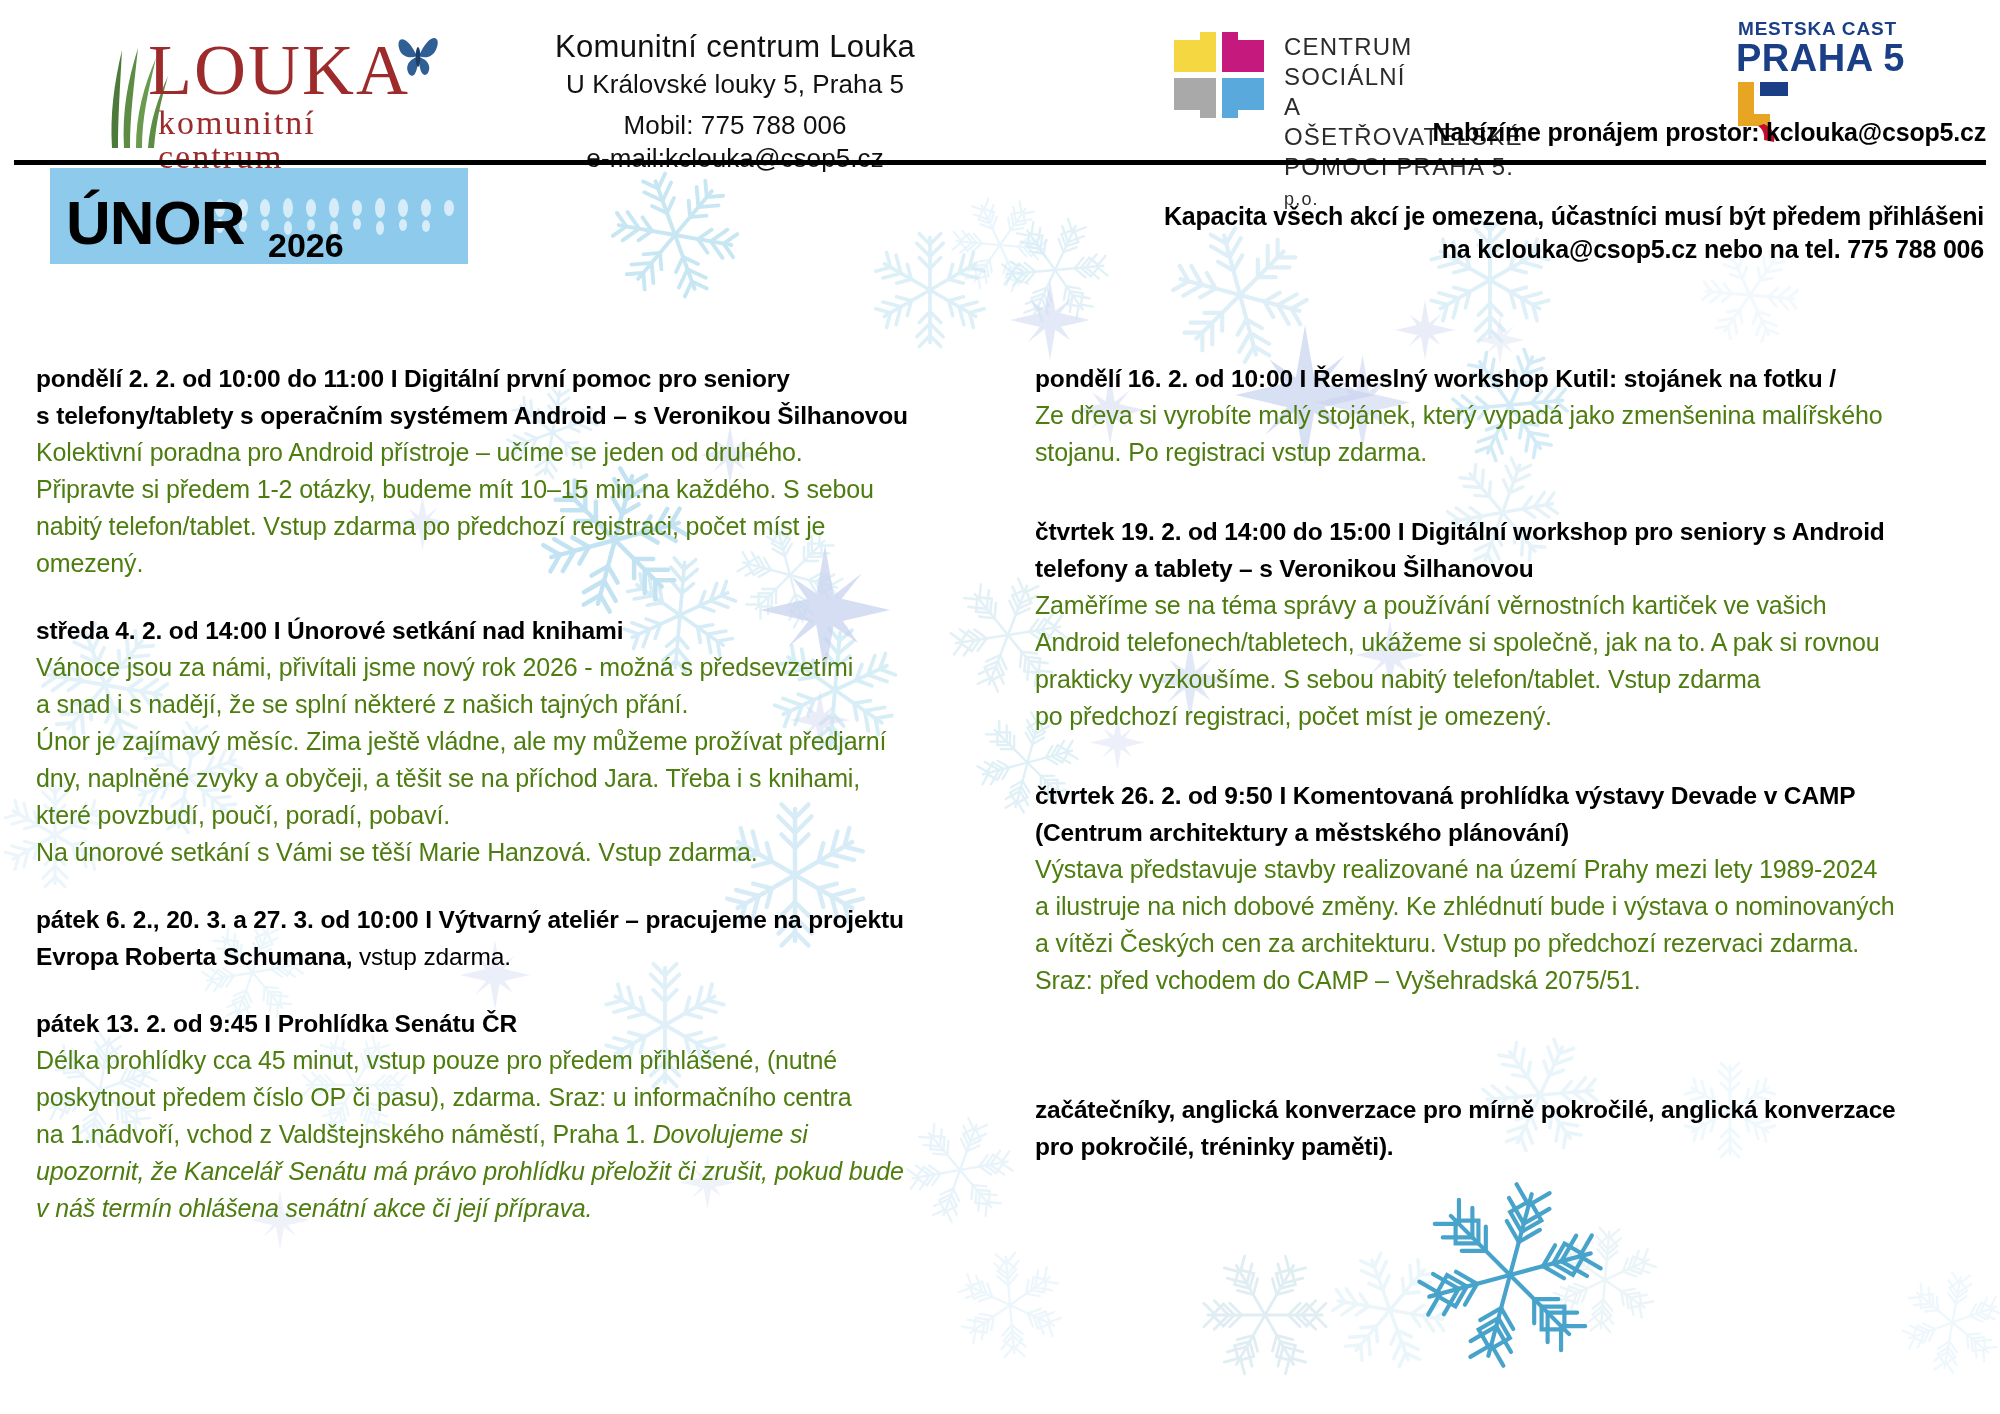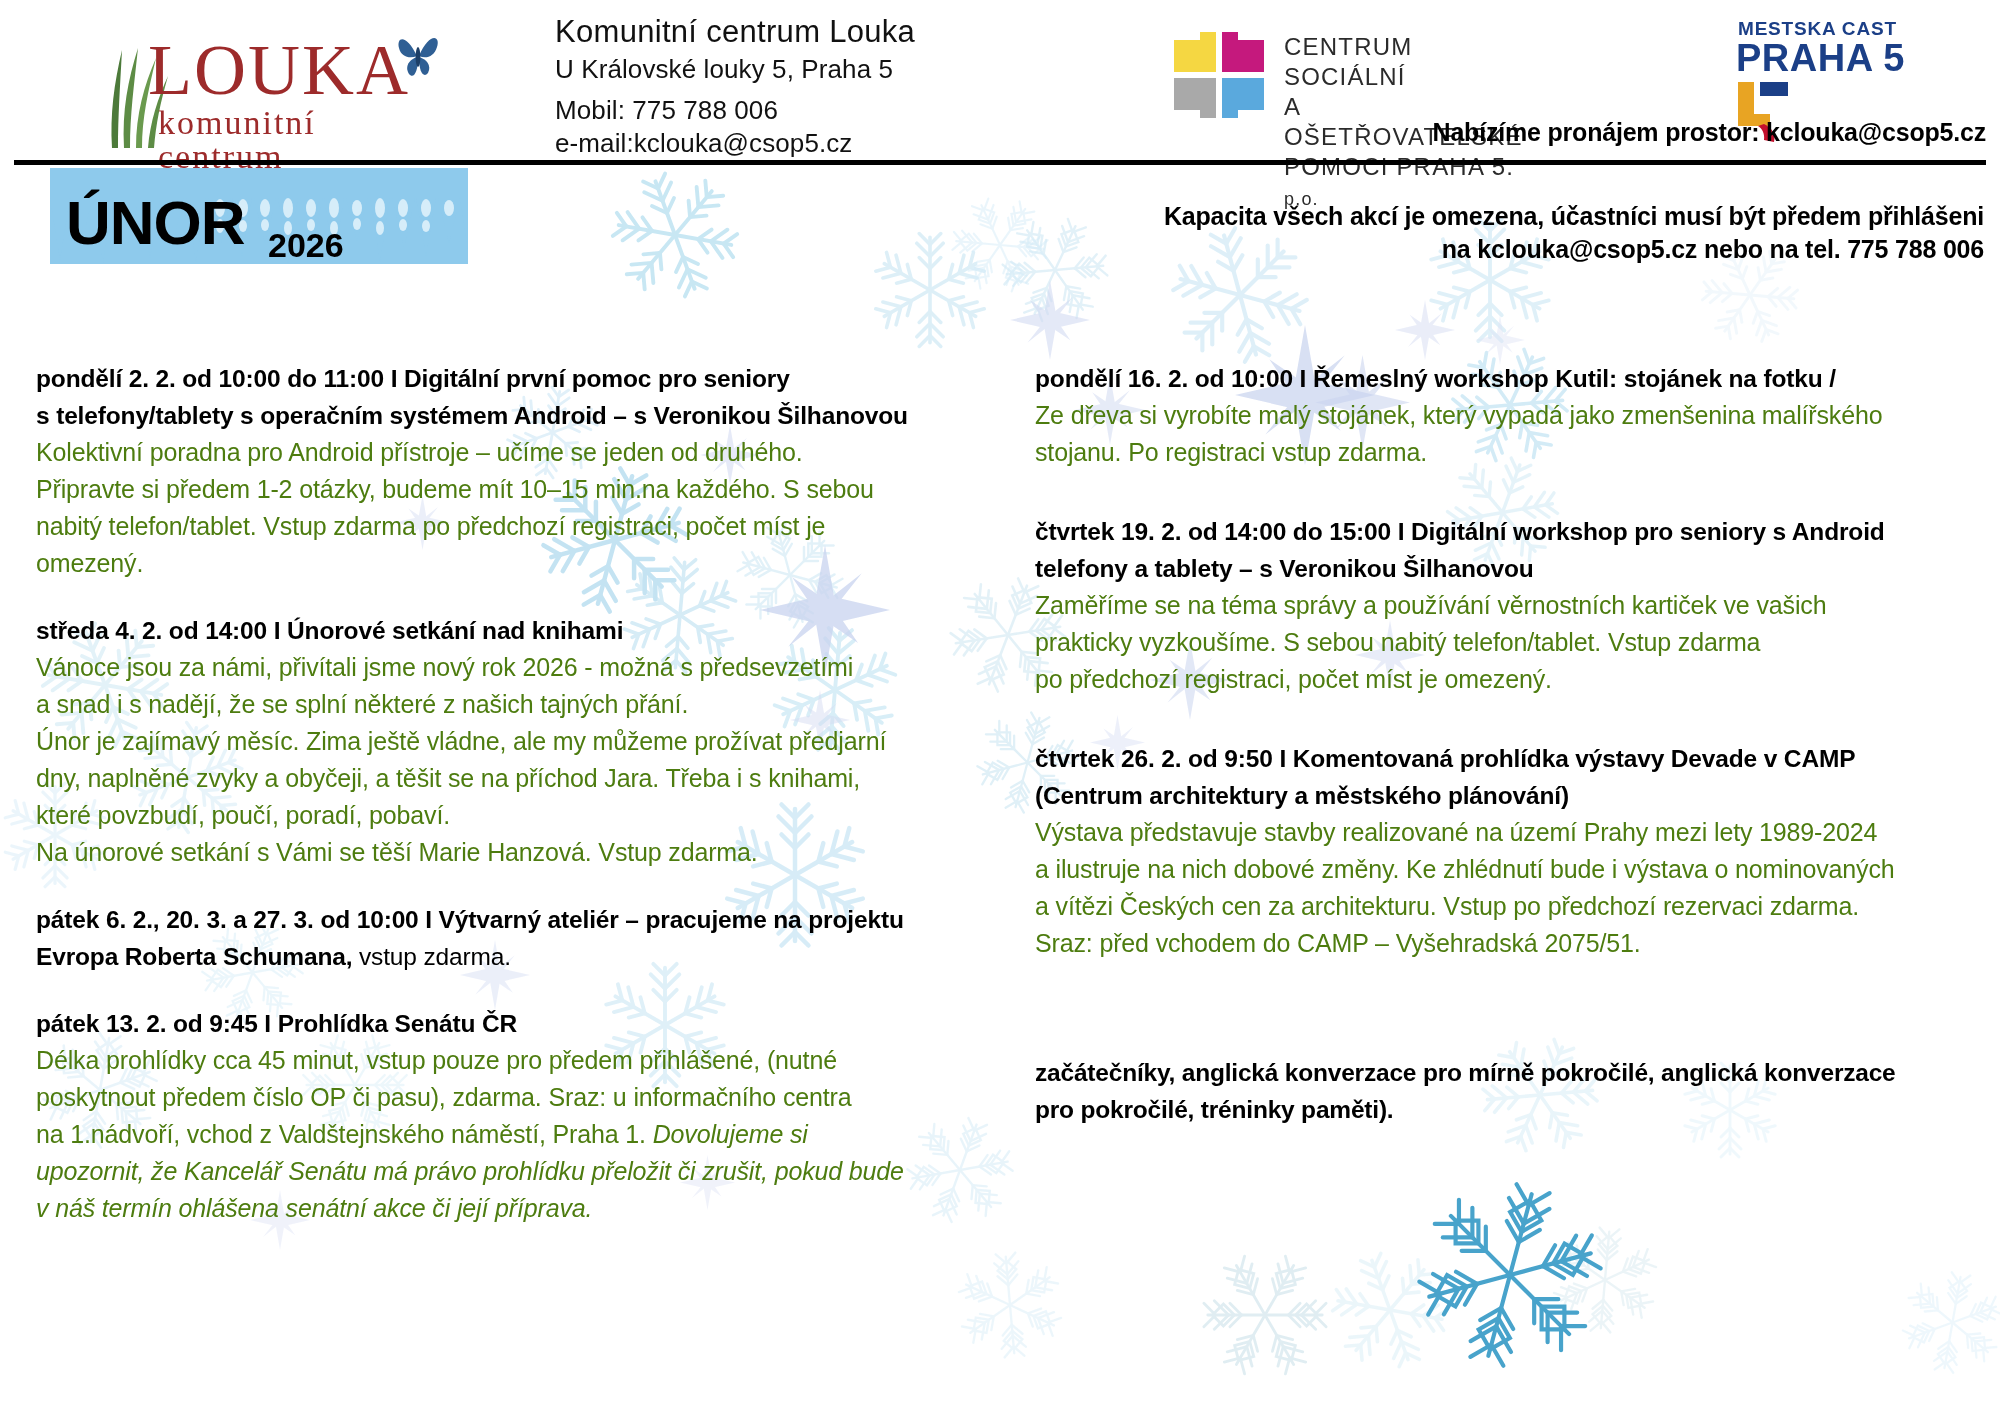--- a/index.html
+++ b/index.html
@@ -23,21 +23,21 @@
   .logo-louka{position:absolute;left:60px;top:18px;width:360px;height:130px;}
   .logo-word{
     font-family:"Liberation Serif", serif;
     color:#9d2b2b;letter-spacing:2px;
   }
   .logo-louka .big{position:absolute;left:88px;top:16px;font-size:72px;line-height:72px;font-weight:400;}
   .logo-louka .small{position:absolute;left:98px;top:88px;font-size:34px;line-height:34px;font-weight:400;}
   .grass{position:absolute;left:40px;top:26px;}
   .butterfly{position:absolute;left:330px;top:8px;}
 
-  .contact{position:absolute;left:555px;top:11px;font-size:26px;line-height:34px;color:#111;}
+  .contact{position:absolute;left:555px;top:26px;font-size:26px;line-height:34px;color:#111;text-align:center;}
   .contact .l1{font-size:31px;line-height:42px;letter-spacing:.3px;}
   .contact .l{font-size:26px;line-height:33px;letter-spacing:.1px;}
 
   .csop{position:absolute;left:1170px;top:30px;}
   .csop-mark{position:absolute;left:0;top:0;width:100px;height:90px;}
   .csop-text{position:absolute;left:114px;top:2px;font-size:24px;line-height:30px;letter-spacing:1.2px;color:#2b2b2b;}
   .csop-text .small-po{font-size:18px;}
 
   .praha5{position:absolute;left:1730px;top:18px;width:180px;height:110px;}
   .p5-l1{position:absolute;left:8px;top:0;font-size:19px;font-weight:700;letter-spacing:.8px;color:#1b3f87;}
@@ -2299,20 +2299,21 @@
     <div class="event">
       <div class="ev-title">pondělí 16. 2. od 10:00 I Řemeslný workshop Kutil: stojánek na fotku /</div>
       <div class="ev-body">Ze dřeva si vyrobíte malý stojánek, který vypadá jako zmenšenina malířského</div>
       <div class="ev-body">stojanu. Po registraci vstup zdarma.</div>
     </div>
 
     <div class="event" style="margin-top:42px">
       <div class="ev-title">čtvrtek 19. 2. od 14:00 do 15:00 I Digitální workshop pro seniory s Android</div>
       <div class="ev-title">telefony a tablety – s Veronikou Šilhanovou</div>
       <div class="ev-body">Zaměříme se na téma správy a používání věrnostních kartiček ve vašich</div>
+      <div class="ev-body">Android telefonech/tabletech, ukážeme si společně, jak na to. A pak si rovnou</div>
       <div class="ev-body">prakticky vyzkoušíme. S sebou nabitý telefon/tablet. Vstup zdarma</div>
       <div class="ev-body">po předchozí registraci, počet míst je omezený.</div>
     </div>
 
     <div class="event" style="margin-top:42px">
       <div class="ev-title">čtvrtek 26. 2. od 9:50 I Komentovaná prohlídka výstavy Devade v CAMP</div>
       <div class="ev-title">(Centrum architektury a městského plánování)</div>
       <div class="ev-body">Výstava představuje stavby realizované na území Prahy mezi lety 1989-2024</div>
       <div class="ev-body">a ilustruje na nich dobové změny. Ke zhlédnutí bude i výstava o nominovaných</div>
       <div class="ev-body">a vítězi Českých cen za architekturu. Vstup po předchozí rezervaci zdarma.</div>

